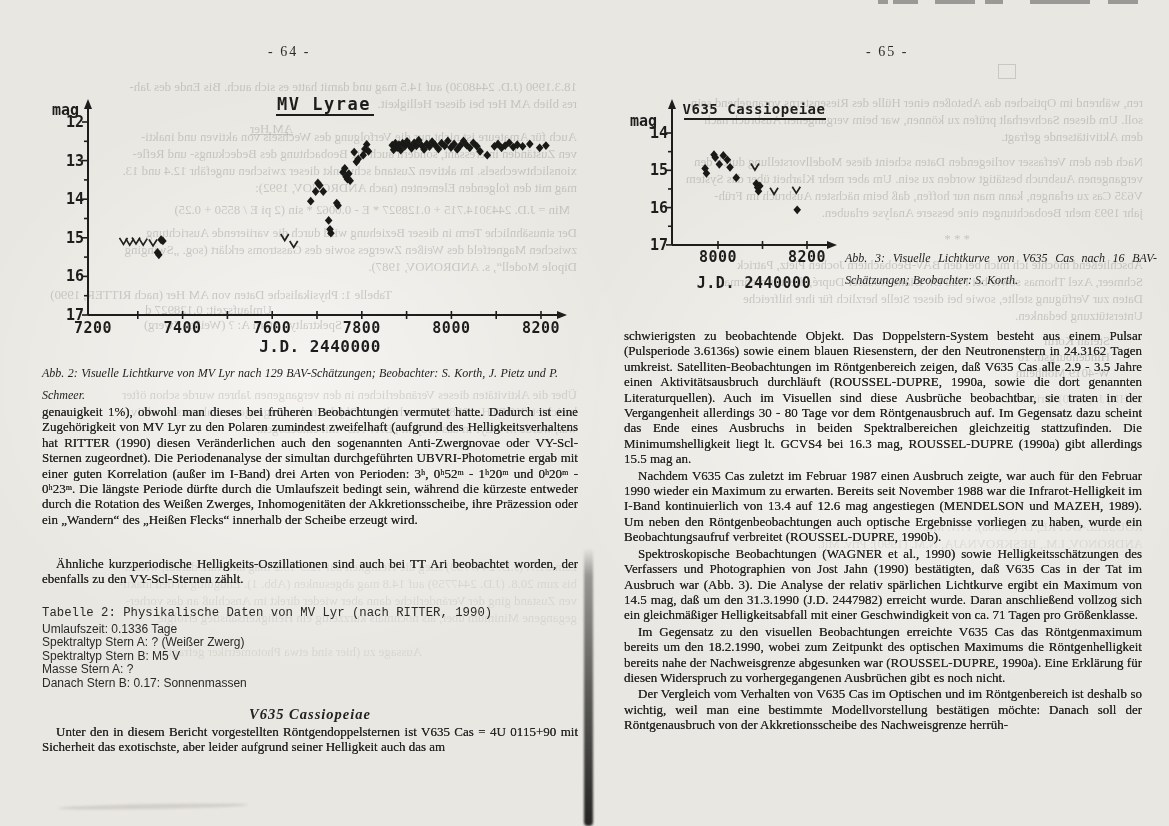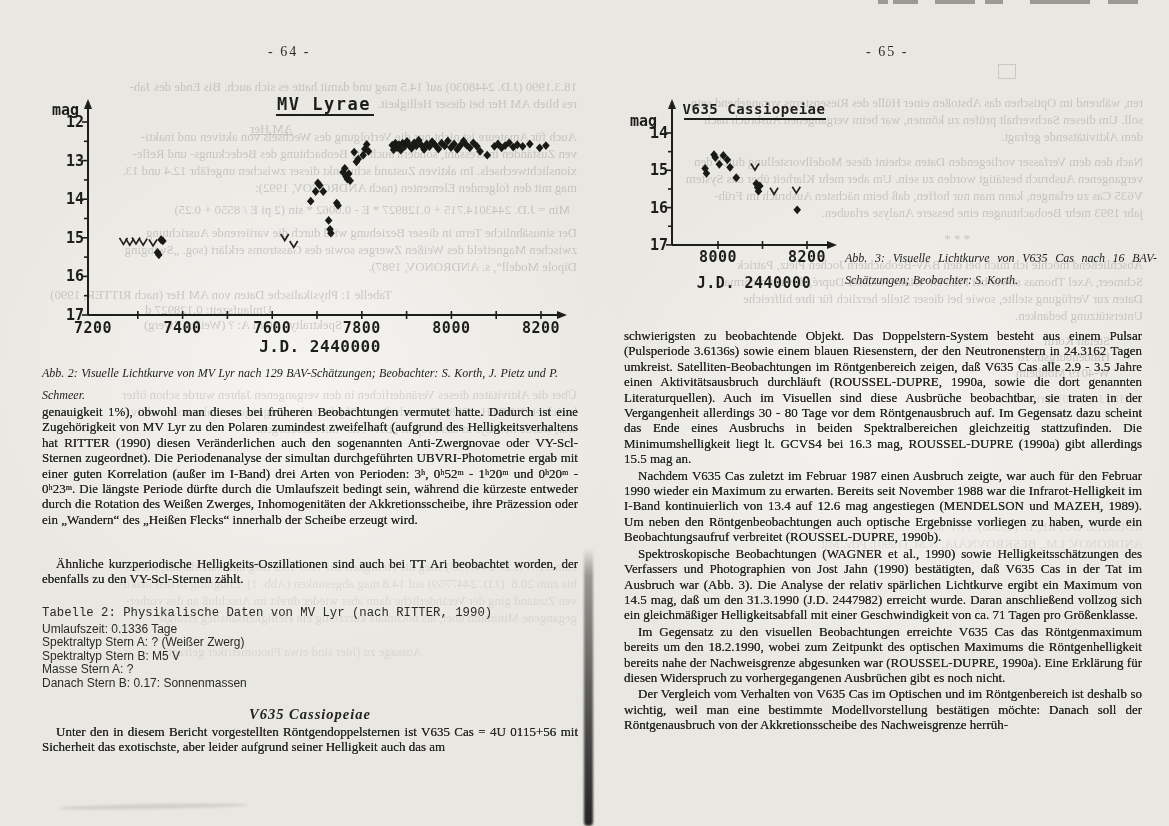--- a/index.html
+++ b/index.html
@@ -236,21 +236,21 @@
     <div class="tline">Umlaufszeit: 0.1336 Tage</div>
     <div class="tline">Spektraltyp Stern A: ? (Weißer Zwerg)</div>
     <div class="tline">Spektraltyp Stern B: M5 V</div>
     <div class="tline">Masse Stern A: ?</div>
     <div class="tline">Danach Stern B: 0.17: Sonnenmassen</div>
   </div>
 
   <div class="sectionheading" style="left:42px;top:706px;width:536px">V635 Cassiopeiae</div>
 
   <div class="bodytext" style="left:42px;top:724px;width:536px">
-    <p>Unter den in diesem Bericht vorgestellten Röntgendoppelsternen ist V635 Cas = 4U 0115+56 mit Sicherheit das exotischste, aber leider aufgrund seiner Helligkeit auch das am</p>
+    <p>Unter den in diesem Bericht vorgestellten Röntgendoppelsternen ist V635 Cas = 4U 0115+90 mit Sicherheit das exotischste, aber leider aufgrund seiner Helligkeit auch das am</p>
   </div>
 </div>
 
 <div>
   <div class="page-header" style="left:838px;top:44px">- 65 -</div>
 
   <div class="chart" id="chart2" style="left:628px;top:96px;width:250px;height:200px"><svg viewBox="0 0 250 200" width="250" height="200">
         <line x1="44" y1="12" x2="44" y2="149" stroke="#1d1d1d" stroke-width="2"></line>
         <line x1="44" y1="149" x2="200" y2="149" stroke="#1d1d1d" stroke-width="2"></line>
         <polygon points="44,3 40,13 48,13" fill="#1d1d1d"></polygon>

